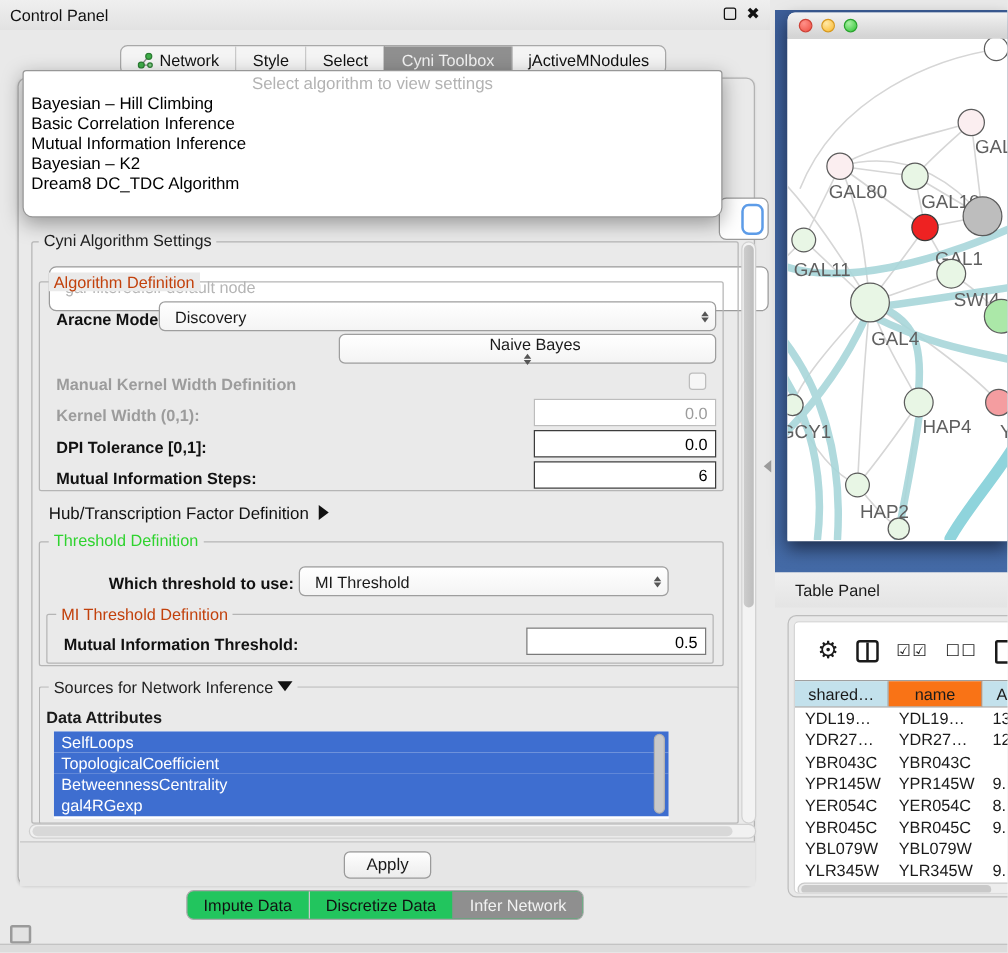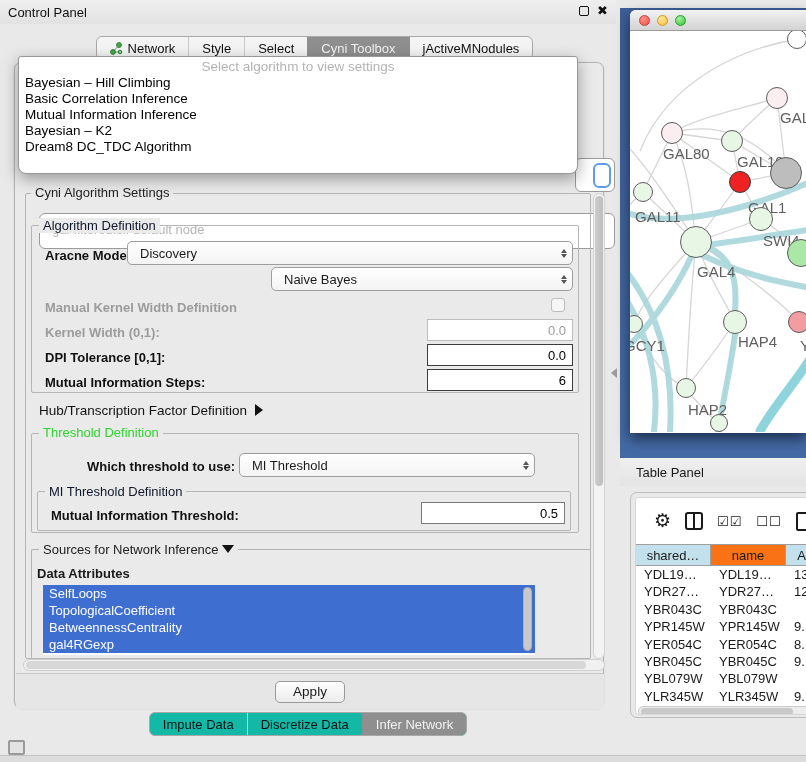--- a/index.html
+++ b/index.html
@@ -47,21 +47,21 @@
   #algo-popup { left:18px; top:56px; width:560px; height:118px; background:#fff;
     border:1px solid #979797; border-radius:3px 3px 8px 8px;
     box-shadow:0 5px 16px rgba(0,0,0,.35); z-index:20; padding-top:2px; }
   .dd-item { height:16px; line-height:16px; padding-left:6px; font-size:13.5px; color:#000; white-space:nowrap; }
   .dd-item.placeholder { text-align:center; color:#b3b3b3; padding-left:0; }
   .dd-item.bold { font-weight:bold; }
 
   
   .groupbox { position:absolute; border:1px solid #b5b5b5; border-radius:2px; }
   .group-label { position:absolute; background:#eaeaea; padding:0 4px; font-size:13px; z-index:2; white-space:nowrap; }
-  .blue  { color:#0f172a; }
+  .blue  { color:#c2410c; }
   .green { color:#2fd32f; }
 
   #settings-box { left:10px; top:130px; width:566px; height:466px; }
   #settings-label { left:16px; top:122px; color:#222; }
 
   
   #settings-scroll { left:578px; top:130px; width:12px; height:466px; background:#f3f3f3;
      border:1px solid #d2d2d2; border-radius:6px; }
   #settings-thumb { position:absolute; left:1px; top:2px; width:8px; height:290px;
      background:linear-gradient(90deg,#cdcdcd,#bdbdbd); border-radius:5px; }
@@ -226,21 +226,21 @@
 
   <span class="frow-label" style="left:30px; top:185px;">Aracne Mode:</span>
   <div class="combo" style="left:112px; top:178px; width:446px;">
     <span class="ctext">Discovery</span>
     <span class="stepper">
         <i class="up"></i>
         <i class="dn"></i>
       </span>
   </div>
 
-  <div class="combo" style="left:256px; top:204px; width:302px;">
+  <div class="combo" style="left:256px; top:204px; width:302px;flex-direction:column;">
     <span class="ctext">Naive Bayes</span>
     <span class="stepper">
         <i class="up"></i>
         <i class="dn"></i>
       </span>
   </div>
 
   <span class="frow-label dis" style="left:30px; top:237px;">Manual Kernel Width Definition</span>
   <span class="cb" style="left:536px; top:235px;"></span>
 
@@ -292,21 +292,21 @@
   <div id="hscroll1">
       <div class="thumb"></div>
     </div>
 
   <div id="apply-sec">
     <div id="apply-btn">Apply</div>
   </div>
 </div>
 
 <div class="abs" id="bottom-tabs">
-  <div class="tabbar" style="background:#14b8a6;">
+  <div class="tabbar" style="background:#22c55e;">
     <span class="tab">
         <span>Impute Data</span>
       </span>
     <span class="tab">
         <span>Discretize Data</span>
       </span>
     <span class="tab sel">
         <span>Infer Network</span>
       </span>
   </div>

